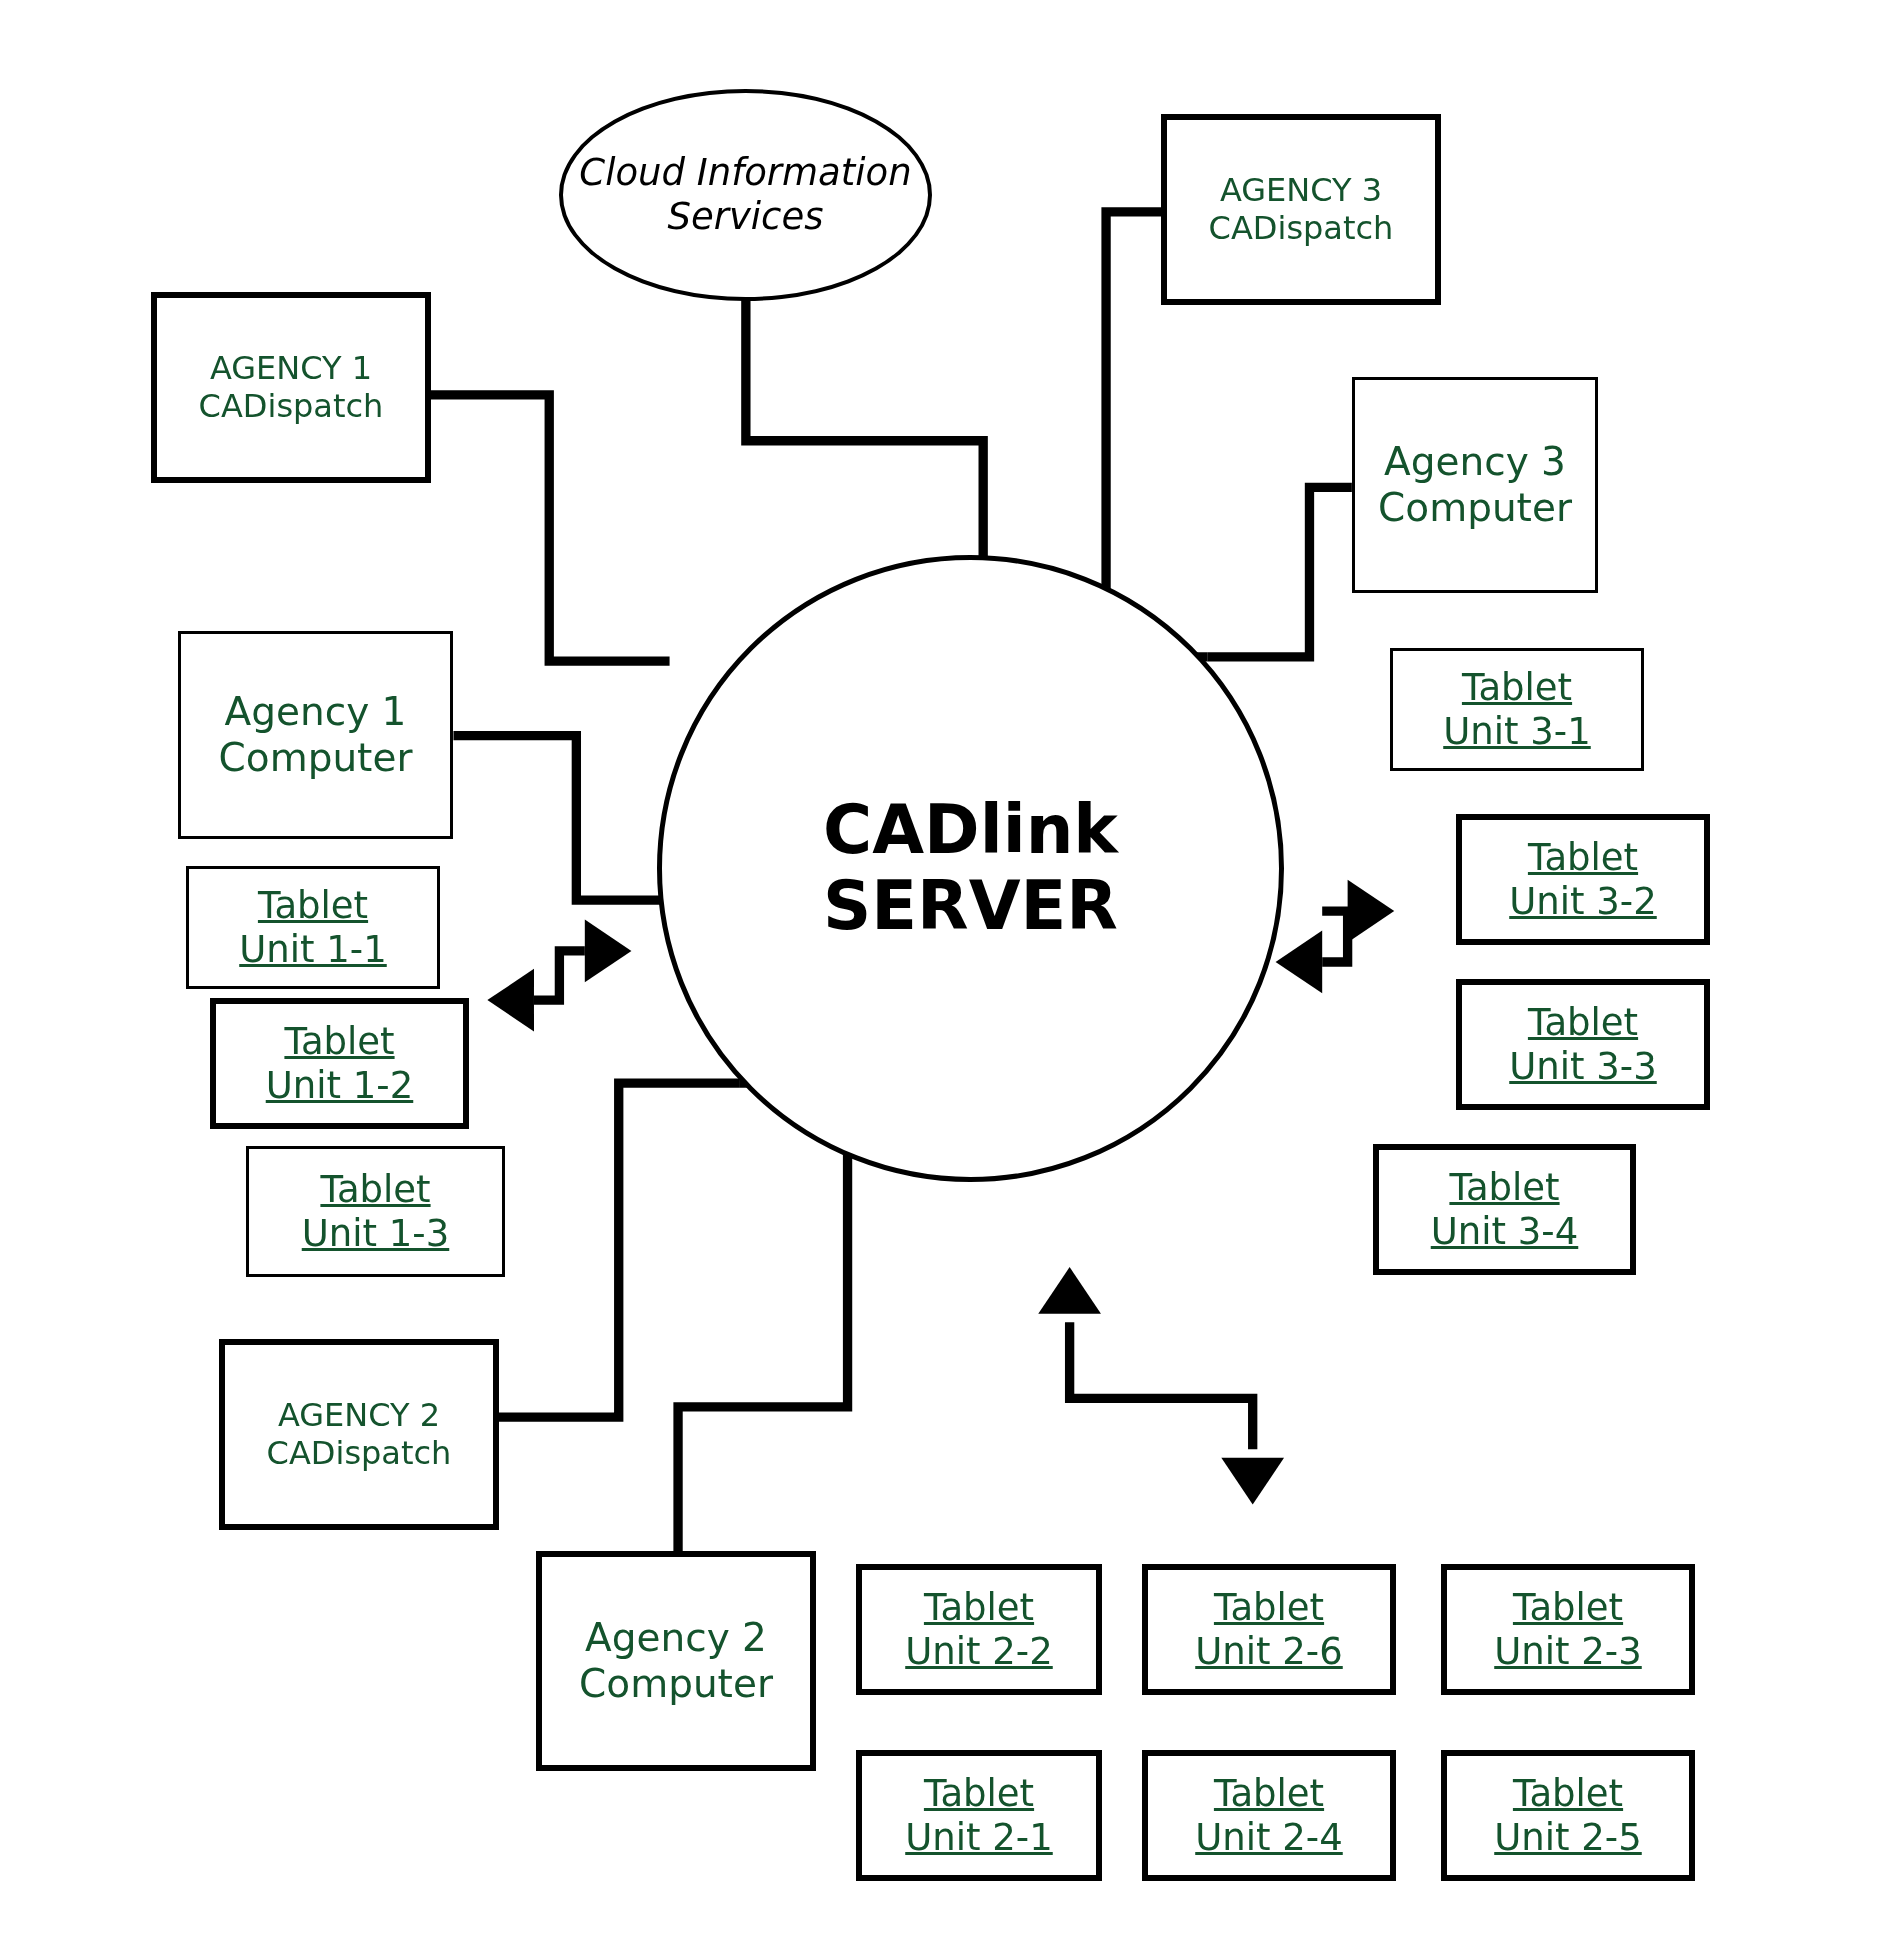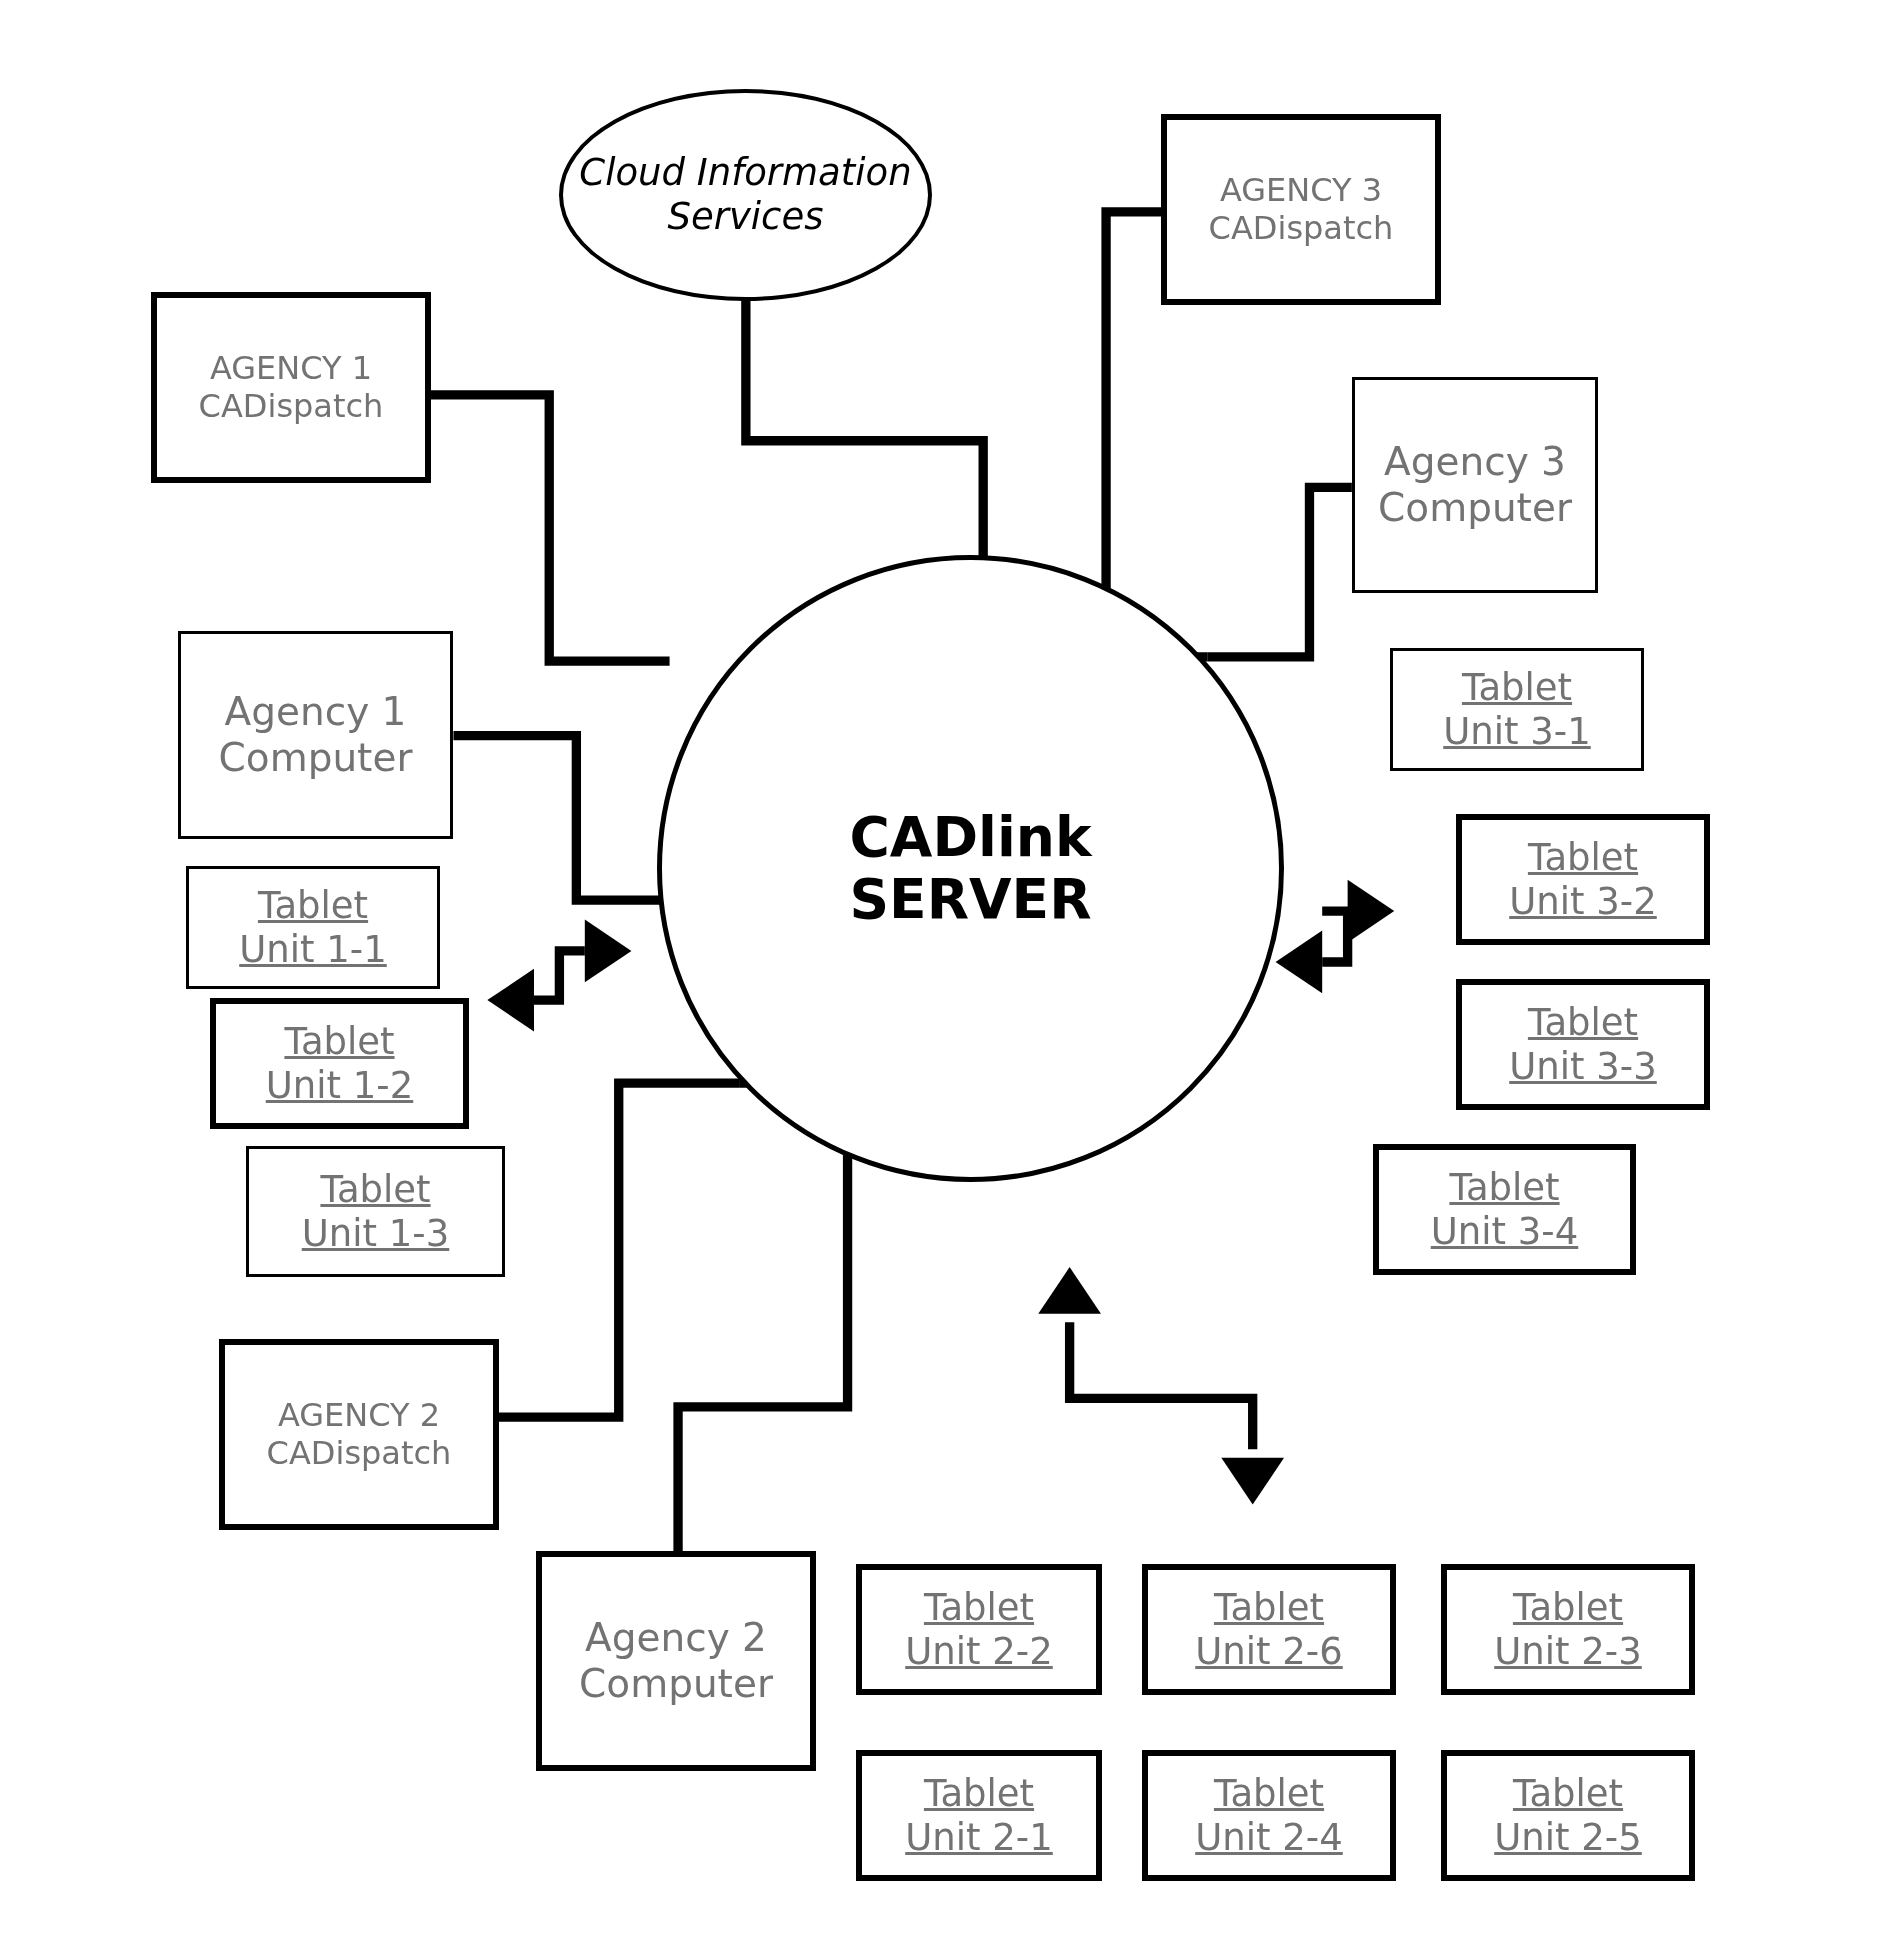--- a/index.html
+++ b/index.html
@@ -28,21 +28,21 @@
   .node {
     position: absolute;
     box-sizing: border-box;
     background: #ffffff;
     border: 3.4px solid #000000;
     display: flex;
     align-items: center;
     justify-content: center;
     text-align: center;
     line-height: 1.18;
-    color: #737373;
+    color: #14532d;
     z-index: 5;
   }
   .node .lbl {
     display: block;
     width: 100%;
     white-space: pre-line;
   }
   .node.thick { border-width: 6.8px; }
   .node.thin  { border-width: 3.4px; }
 
@@ -72,21 +72,21 @@
   .server {
     position: absolute;
     box-sizing: border-box;
     background: #ffffff;
     border: 5.1px solid #000000;
     border-radius: 50%;
     display: flex;
     align-items: center;
     justify-content: center;
     text-align: center;
-    font-size: 55px;
+    font-size: 67px;
     font-weight: bold;
     line-height: 1.12;
     z-index: 6;
   }
   .server .lbl { white-space: pre-line; }
 </style>
 </head>
 <body>
 
 <div id="canvas">

